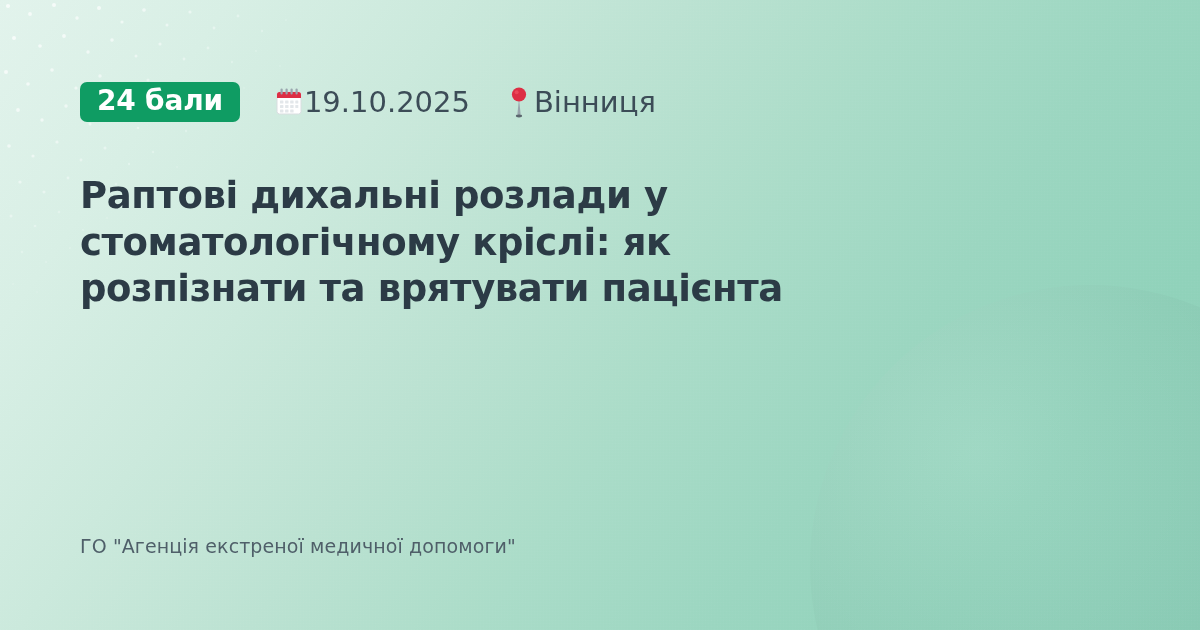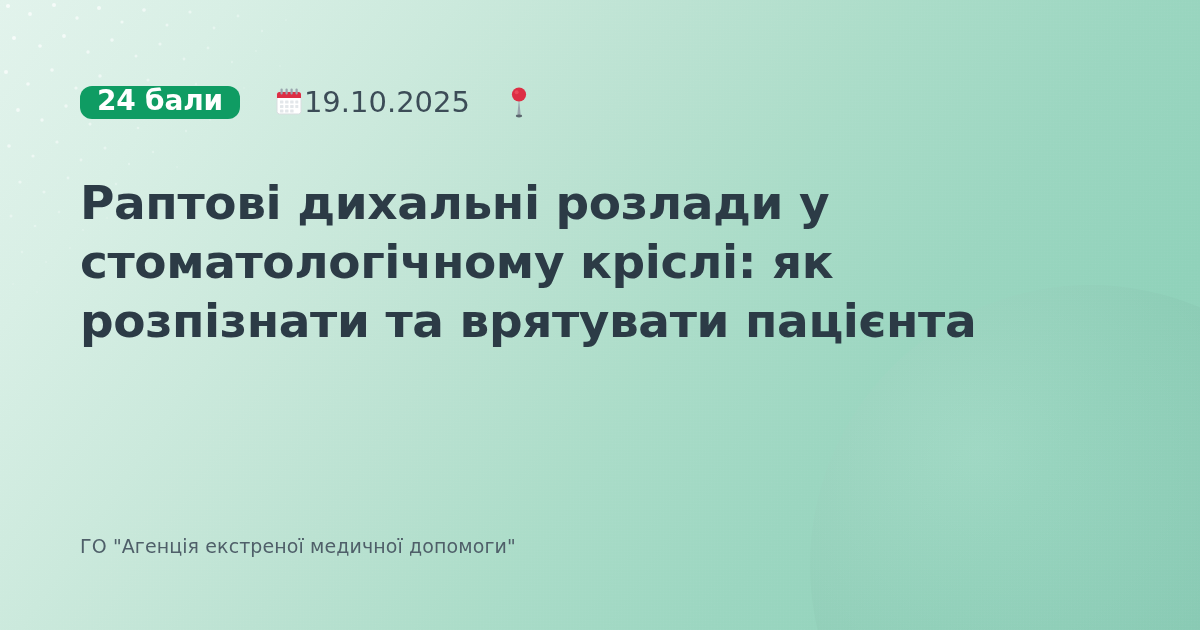--- a/index.html
+++ b/index.html
@@ -95,23 +95,23 @@
     display: flex;
     align-items: center;
     gap: 34px;
     height: 48px;
   }
 
   .score-badge {
     display: inline-flex;
     align-items: center;
     justify-content: center;
-    height: 33px;
+    height: 40px;
     padding: 0 17px 2px 17px;
-    border-radius: 12px;
+    border-radius: 7px;
     background: #0f9c63;
     color: #ffffff;
     font-size: 28px;
     font-weight: 700;
     letter-spacing: -0.2px;
     line-height: 1;
     white-space: nowrap;
   }
 
   .meta-item {
@@ -135,21 +135,21 @@
 
   .meta-icon svg { display: block; }
 
   .meta-text { display: inline-block; }
 
   
   .title {
     margin-top: 47px;
     max-width: 960px;
     color: #2c3b46;
-    font-size: 47px;
+    font-size: 37px;
     font-weight: 700;
     line-height: 1.26;
     letter-spacing: -0.4px;
     white-space: pre-line;
   }
 
   
   .footer {
     margin-top: auto;
     margin-bottom: 72px;
@@ -288,20 +288,21 @@
 
       <span class="meta-item">
         <span class="meta-icon">
           <svg width="22" height="32" viewBox="0 0 22 32" xmlns="http://www.w3.org/2000/svg" aria-hidden="true">
             <path d="M11 12.5 L12.6 28 L11 30.5 L9.4 28 Z" fill="#9aa5ad"></path>
             <ellipse cx="11" cy="30" rx="3.1" ry="1.4" fill="#5b666e"></ellipse>
             <circle cx="11" cy="8.5" r="7.1" fill="#dd2e44"></circle>
             <circle cx="8.6" cy="6.2" r="2.0" fill="#ef5160" opacity="0.75"></circle>
           </svg>
         </span>
+        <span class="meta-text">Вінниця</span>
       </span>
 
     </div>
 
     <h1 class="title">Раптові дихальні розлади у
 стоматологічному кріслі: як
 розпізнати та врятувати пацієнта</h1>
 
     <div class="footer">ГО "Агенція екстреної медичної допомоги"</div>
 

